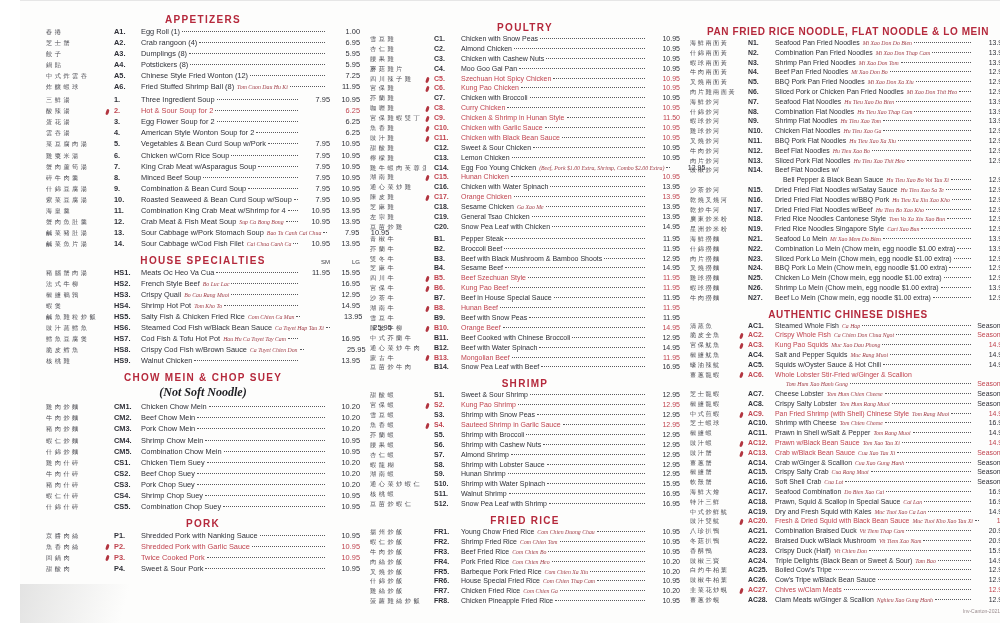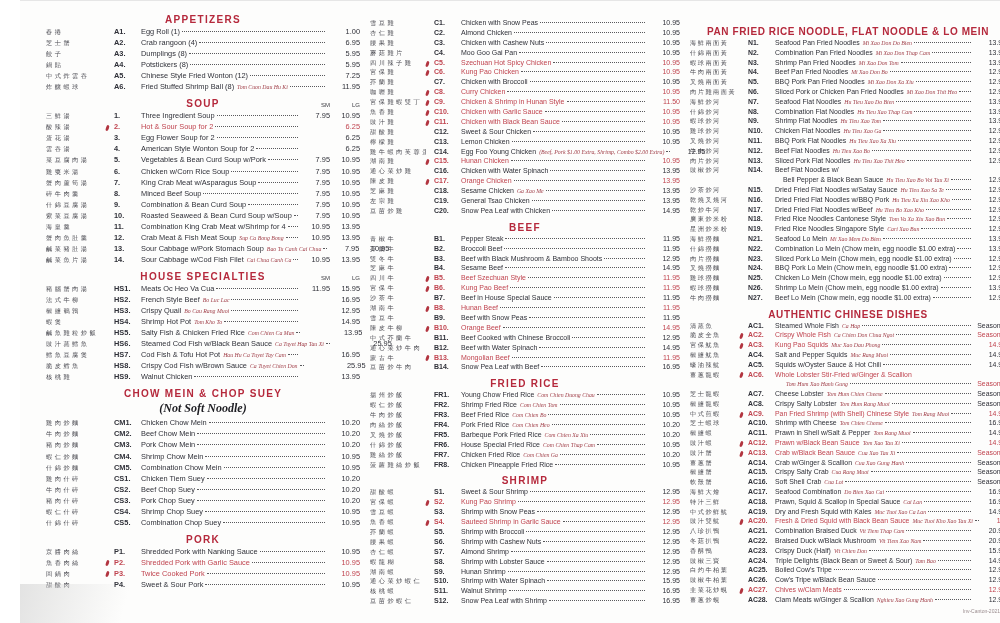--- a/index.html
+++ b/index.html
@@ -98,24 +98,20 @@
             <span class="zh">炸釀蝦球</span>
             <span class="chslot"></span>
             <span class="code">A6.</span>
             <span class="iname">Fried Stuffed Shrimp Ball (8)</span>
             <span class="sub">Tom Cuon Dau Hu Ki</span>
             <span class="lead"></span>
             <span class="p p1">11.95</span>
           </div>
         </div>
         <div class="section">
-          <div class="sec-h"><span class="sec-title">SOUP</span><span class="smlg">
-              <span class="pcl">SM</span>
-              <span class="pcl">LG</span>
-            </span></div>
           <div class="row">
             <span class="zh">三鮮湯</span>
             <span class="chslot"></span>
             <span class="code">1.</span>
             <span class="iname">Three Ingredient Soup</span>
             <span class="lead"></span>
             <span class="p">7.95</span>
             <span class="p">10.95</span>
           </div>
           <div class="row spicy">
@@ -454,20 +450,21 @@
             <span class="chslot"></span>
             <span class="code">P4.</span>
             <span class="iname">Sweet &amp; Sour Pork</span>
             <span class="lead"></span>
             <span class="p p1">10.95</span>
           </div>
         </div>
       </div>
     <div class="col" id="col2">
         <div class="section">
+          <div class="sec-h"><span class="sec-title">POULTRY</span></div>
           <div class="row">
             <span class="zh">雪豆雞</span>
             <span class="chslot"></span>
             <span class="code">C1.</span>
             <span class="iname">Chicken with Snow Peas</span>
             <span class="lead"></span>
             <span class="p p1">10.95</span>
           </div>
           <div class="row">
             <span class="zh">杏仁雞</span>
@@ -634,21 +631,20 @@
           <div class="row">
             <span class="zh">豆苗炒雞</span>
             <span class="chslot"></span>
             <span class="code">C20.</span>
             <span class="iname">Snow Pea Leaf with Chicken</span>
             <span class="lead"></span>
             <span class="p p1">14.95</span>
           </div>
         </div>
         <div class="section">
-          <div class="sec-h"><span class="sec-title">BEEF</span></div>
           <div class="row">
             <span class="zh">青椒牛</span>
             <span class="chslot"></span>
             <span class="code">B1.</span>
             <span class="iname">Pepper Steak</span>
             <span class="lead"></span>
             <span class="p p1">11.95</span>
           </div>
           <div class="row">
             <span class="zh">芥蘭牛</span>
@@ -754,20 +750,123 @@
             <span class="code">B13.</span>
             <span class="iname">Mongolian Beef</span>
             <span class="lead"></span>
             <span class="p p1">11.95</span>
           </div>
           <div class="row">
             <span class="zh">豆苗炒牛肉</span>
             <span class="chslot"></span>
             <span class="code">B14.</span>
             <span class="iname">Snow Pea Leaf with Beef</span>
+            <span class="lead"></span>
+            <span class="p p1">16.95</span>
+          </div>
+        </div>
+        <div class="section">
+          <div class="sec-h"><span class="sec-title">SHRIMP</span></div>
+          <div class="row">
+            <span class="zh">甜酸蝦</span>
+            <span class="chslot"></span>
+            <span class="code">S1.</span>
+            <span class="iname">Sweet &amp; Sour Shrimp</span>
+            <span class="lead"></span>
+            <span class="p p1">12.95</span>
+          </div>
+          <div class="row spicy">
+            <span class="zh">宮保蝦</span>
+            <span class="chslot">
+              <span class="chili-icon"></span>
+            </span>
+            <span class="code">S2.</span>
+            <span class="iname">Kung Pao Shrimp</span>
+            <span class="lead"></span>
+            <span class="p p1">12.95</span>
+          </div>
+          <div class="row">
+            <span class="zh">雪豆蝦</span>
+            <span class="chslot"></span>
+            <span class="code">S3.</span>
+            <span class="iname">Shrimp with Snow Peas</span>
+            <span class="lead"></span>
+            <span class="p p1">12.95</span>
+          </div>
+          <div class="row spicy">
+            <span class="zh">魚香蝦</span>
+            <span class="chslot">
+              <span class="chili-icon"></span>
+            </span>
+            <span class="code">S4.</span>
+            <span class="iname">Sauteed Shrimp in Garlic Sauce</span>
+            <span class="lead"></span>
+            <span class="p p1">12.95</span>
+          </div>
+          <div class="row">
+            <span class="zh">芥蘭蝦</span>
+            <span class="chslot"></span>
+            <span class="code">S5.</span>
+            <span class="iname">Shrimp with Broccoli</span>
+            <span class="lead"></span>
+            <span class="p p1">12.95</span>
+          </div>
+          <div class="row">
+            <span class="zh">腰果蝦</span>
+            <span class="chslot"></span>
+            <span class="code">S6.</span>
+            <span class="iname">Shrimp with Cashew Nuts</span>
+            <span class="lead"></span>
+            <span class="p p1">12.95</span>
+          </div>
+          <div class="row">
+            <span class="zh">杏仁蝦</span>
+            <span class="chslot"></span>
+            <span class="code">S7.</span>
+            <span class="iname">Almond Shrimp</span>
+            <span class="lead"></span>
+            <span class="p p1">12.95</span>
+          </div>
+          <div class="row">
+            <span class="zh">蝦龍糊</span>
+            <span class="chslot"></span>
+            <span class="code">S8.</span>
+            <span class="iname">Shrimp with Lobster Sauce</span>
+            <span class="lead"></span>
+            <span class="p p1">12.95</span>
+          </div>
+          <div class="row">
+            <span class="zh">湖南蝦</span>
+            <span class="chslot"></span>
+            <span class="code">S9.</span>
+            <span class="iname">Hunan Shrimp</span>
+            <span class="lead"></span>
+            <span class="p p1">12.95</span>
+          </div>
+          <div class="row">
+            <span class="zh">通心菜炒蝦仁</span>
+            <span class="chslot"></span>
+            <span class="code">S10.</span>
+            <span class="iname">Shrimp with Water Spinach</span>
+            <span class="lead"></span>
+            <span class="p p1">15.95</span>
+          </div>
+          <div class="row">
+            <span class="zh">核桃蝦</span>
+            <span class="chslot"></span>
+            <span class="code">S11.</span>
+            <span class="iname">Walnut Shrimp</span>
+            <span class="lead"></span>
+            <span class="p p1">16.95</span>
+          </div>
+          <div class="row">
+            <span class="zh">豆苗炒蝦仁</span>
+            <span class="chslot"></span>
+            <span class="code">S12.</span>
+            <span class="iname">Snow Pea Leaf with Shrimp</span>
             <span class="lead"></span>
             <span class="p p1">16.95</span>
           </div>
         </div>
         <div class="section">
           <div class="sec-h"><span class="sec-title">FRIED RICE</span></div>
           <div class="row">
             <span class="zh">揚州炒飯</span>
             <span class="chslot"></span>
             <span class="code">FR1.</span>
@@ -830,123 +929,20 @@
             <span class="lead"></span>
             <span class="p p1">10.20</span>
           </div>
           <div class="row">
             <span class="zh">菠蘿雞絲炒飯</span>
             <span class="chslot"></span>
             <span class="code">FR8.</span>
             <span class="iname">Chicken Pineapple Fried Rice</span>
             <span class="lead"></span>
             <span class="p p1">10.95</span>
-          </div>
-        </div>
-        <div class="section">
-          <div class="sec-h"><span class="sec-title">SHRIMP</span></div>
-          <div class="row">
-            <span class="zh">甜酸蝦</span>
-            <span class="chslot"></span>
-            <span class="code">S1.</span>
-            <span class="iname">Sweet &amp; Sour Shrimp</span>
-            <span class="lead"></span>
-            <span class="p p1">12.95</span>
-          </div>
-          <div class="row spicy">
-            <span class="zh">宮保蝦</span>
-            <span class="chslot">
-              <span class="chili-icon"></span>
-            </span>
-            <span class="code">S2.</span>
-            <span class="iname">Kung Pao Shrimp</span>
-            <span class="lead"></span>
-            <span class="p p1">12.95</span>
-          </div>
-          <div class="row">
-            <span class="zh">雪豆蝦</span>
-            <span class="chslot"></span>
-            <span class="code">S3.</span>
-            <span class="iname">Shrimp with Snow Peas</span>
-            <span class="lead"></span>
-            <span class="p p1">12.95</span>
-          </div>
-          <div class="row spicy">
-            <span class="zh">魚香蝦</span>
-            <span class="chslot">
-              <span class="chili-icon"></span>
-            </span>
-            <span class="code">S4.</span>
-            <span class="iname">Sauteed Shrimp in Garlic Sauce</span>
-            <span class="lead"></span>
-            <span class="p p1">12.95</span>
-          </div>
-          <div class="row">
-            <span class="zh">芥蘭蝦</span>
-            <span class="chslot"></span>
-            <span class="code">S5.</span>
-            <span class="iname">Shrimp with Broccoli</span>
-            <span class="lead"></span>
-            <span class="p p1">12.95</span>
-          </div>
-          <div class="row">
-            <span class="zh">腰果蝦</span>
-            <span class="chslot"></span>
-            <span class="code">S6.</span>
-            <span class="iname">Shrimp with Cashew Nuts</span>
-            <span class="lead"></span>
-            <span class="p p1">12.95</span>
-          </div>
-          <div class="row">
-            <span class="zh">杏仁蝦</span>
-            <span class="chslot"></span>
-            <span class="code">S7.</span>
-            <span class="iname">Almond Shrimp</span>
-            <span class="lead"></span>
-            <span class="p p1">12.95</span>
-          </div>
-          <div class="row">
-            <span class="zh">蝦龍糊</span>
-            <span class="chslot"></span>
-            <span class="code">S8.</span>
-            <span class="iname">Shrimp with Lobster Sauce</span>
-            <span class="lead"></span>
-            <span class="p p1">12.95</span>
-          </div>
-          <div class="row">
-            <span class="zh">湖南蝦</span>
-            <span class="chslot"></span>
-            <span class="code">S9.</span>
-            <span class="iname">Hunan Shrimp</span>
-            <span class="lead"></span>
-            <span class="p p1">12.95</span>
-          </div>
-          <div class="row">
-            <span class="zh">通心菜炒蝦仁</span>
-            <span class="chslot"></span>
-            <span class="code">S10.</span>
-            <span class="iname">Shrimp with Water Spinach</span>
-            <span class="lead"></span>
-            <span class="p p1">15.95</span>
-          </div>
-          <div class="row">
-            <span class="zh">核桃蝦</span>
-            <span class="chslot"></span>
-            <span class="code">S11.</span>
-            <span class="iname">Walnut Shrimp</span>
-            <span class="lead"></span>
-            <span class="p p1">16.95</span>
-          </div>
-          <div class="row">
-            <span class="zh">豆苗炒蝦仁</span>
-            <span class="chslot"></span>
-            <span class="code">S12.</span>
-            <span class="iname">Snow Pea Leaf with Shrimp</span>
-            <span class="lead"></span>
-            <span class="p p1">16.95</span>
           </div>
         </div>
       </div>
     <div class="col" id="col3">
         <div class="section">
           <div class="sec-h"><span class="sec-title">PAN FRIED RICE NOODLE, FLAT NOODLE &amp; LO MEIN</span></div>
           <div class="row">
             <span class="zh">海鮮兩面黃</span>
             <span class="chslot"></span>
             <span class="code">N1.</span>

